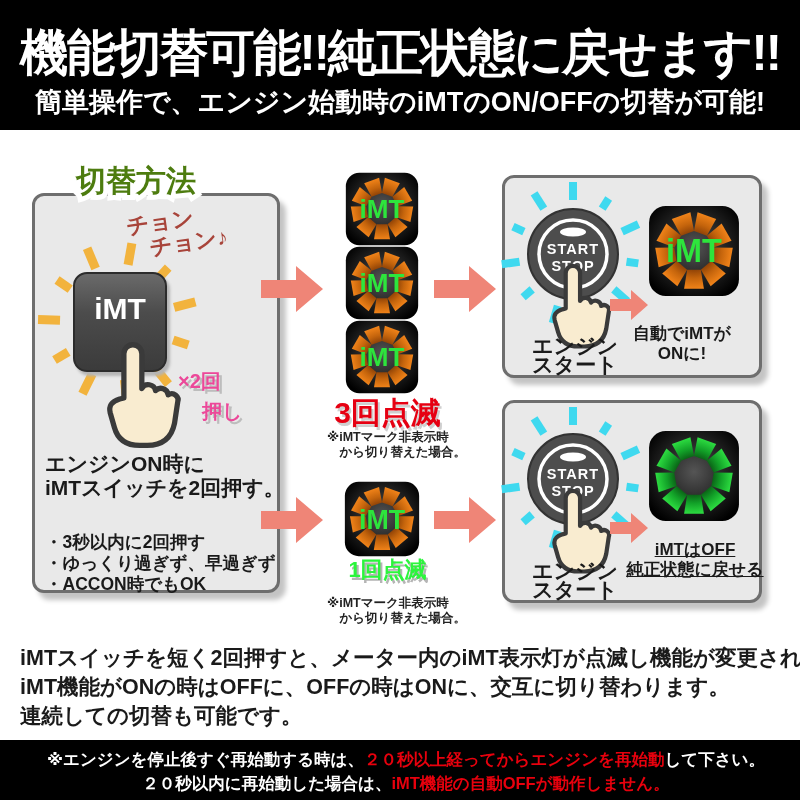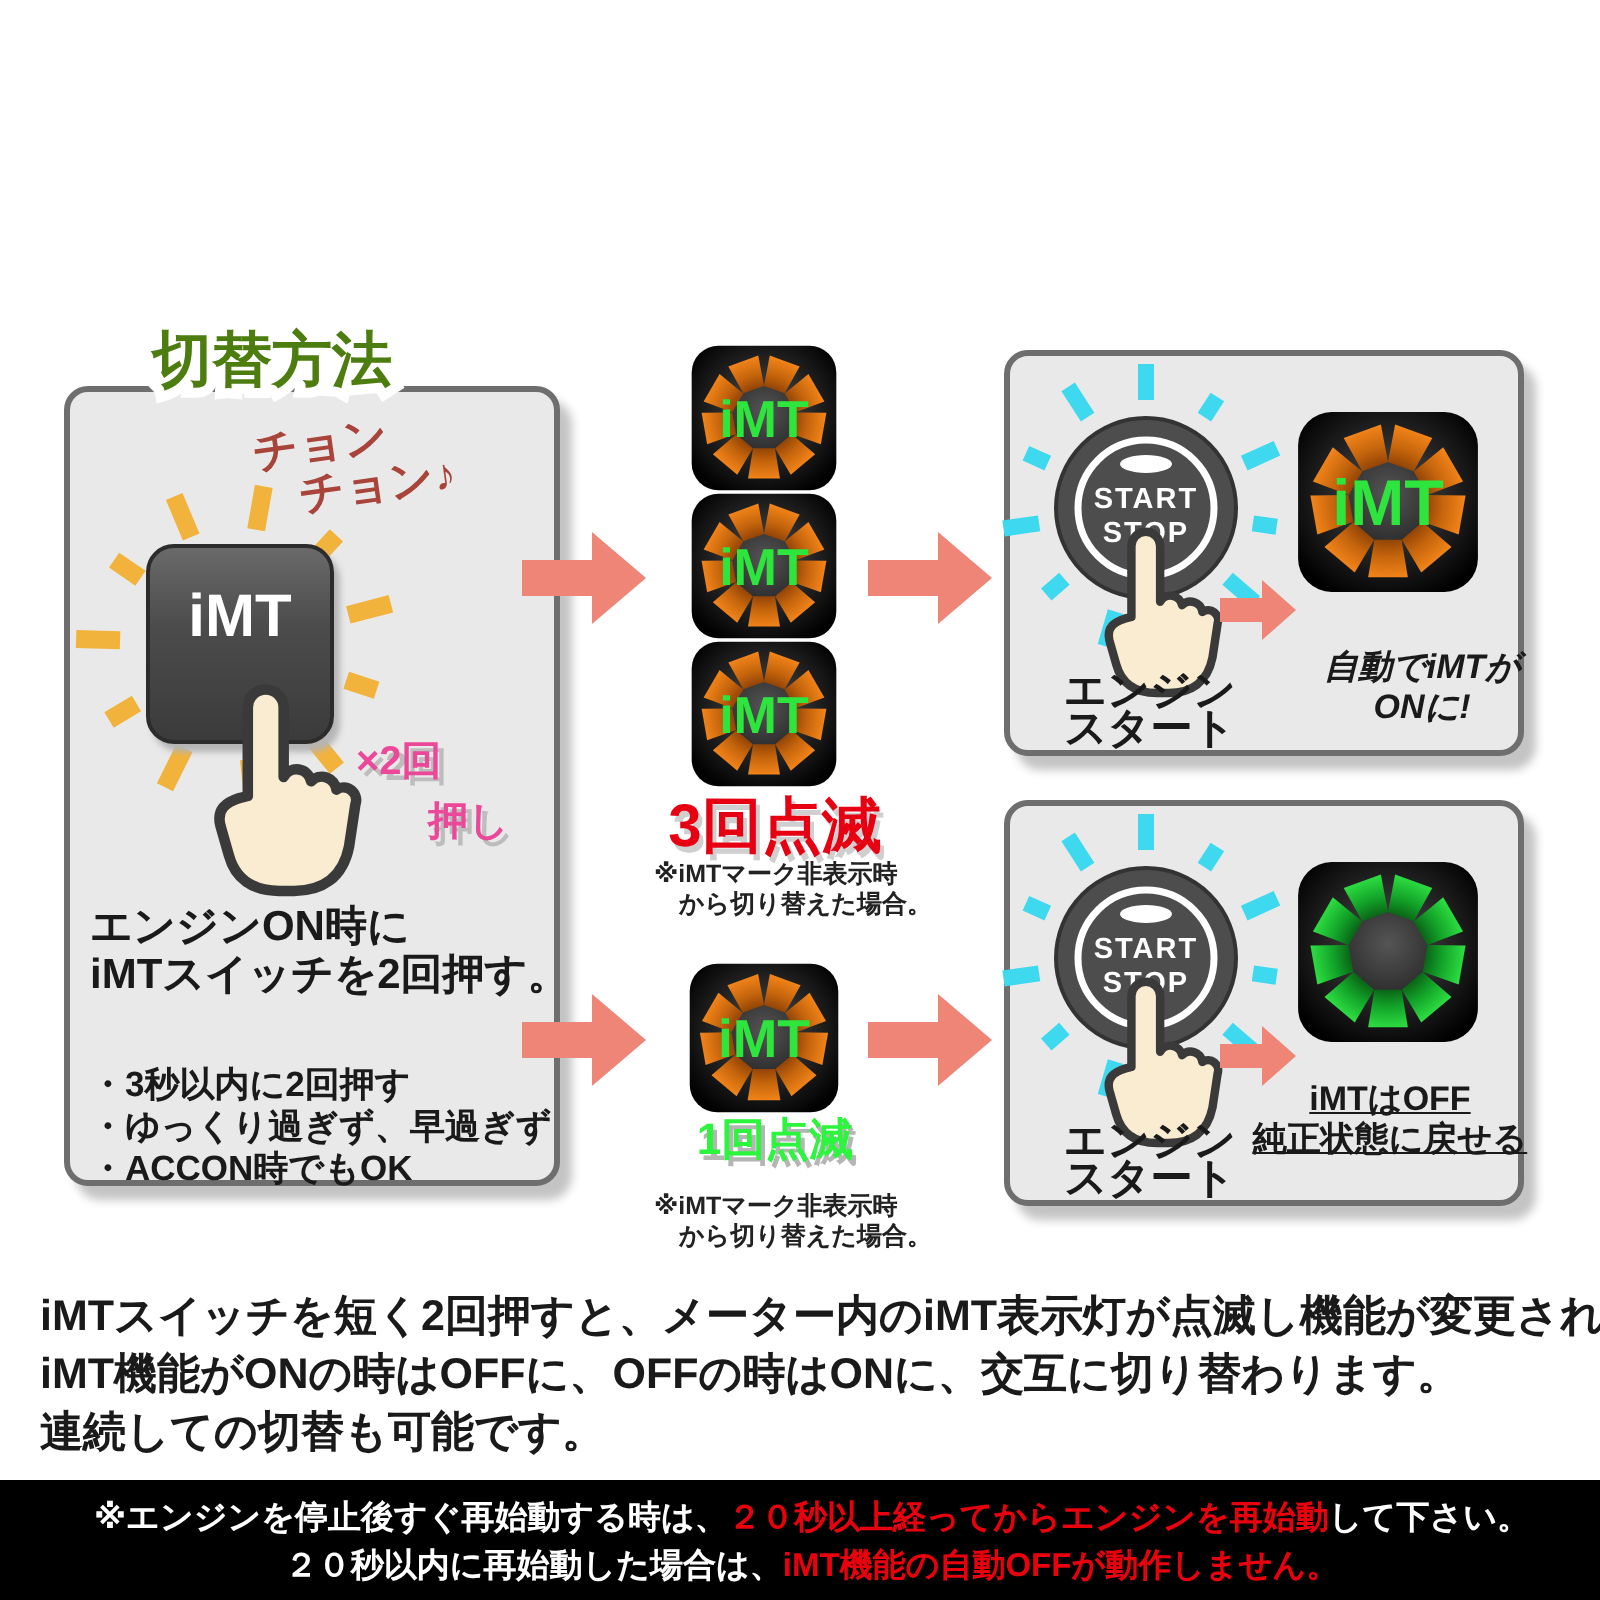--- a/index.html
+++ b/index.html
@@ -29,21 +29,21 @@
   #sfx{left:128px;top:208px;color:#a8443a;font-size:22px;font-weight:800;
        transform:rotate(-8deg);line-height:24px;white-space:nowrap;}
   #sfx .l2{margin-left:20px;}
   #imtbtn{left:73px;top:272px;width:90px;height:96px;border-radius:14px;
           background:linear-gradient(180deg,#6a6a6a 0%,#4c4c4c 40%,#3b3b3b 100%);
           border:2px solid #2c2c2c;box-shadow:3px 4px 3px #b5b5b5;}
   #imtbtn span{display:block;text-align:center;margin-top:18px;color:#fff;
                font-size:30px;font-weight:900;letter-spacing:0;}
   #press{left:178px;top:366px;font-size:20px;font-weight:900;color:#ec4899;line-height:30px;
          text-shadow:3px 3px 0 #bdbdbd;white-space:nowrap;}
-  #press .l2{margin-left:36px;}
+  #press .l2{margin-left:24px;}
   #lead{left:45px;top:452px;font-size:21px;font-weight:900;color:#1a1a1a;line-height:24px;white-space:nowrap;}
   #bullets{left:45px;top:508px;font-size:17.5px;font-weight:800;color:#1a1a1a;line-height:21px;white-space:nowrap;margin-top:24px;}
 
   
   .imt-icon{display:block;}
   .imt-icon text{font-family:"Liberation Sans","DejaVu Sans",sans-serif;font-size:31px;
                  font-weight:900;fill:#2de53c;text-anchor:middle;}
   #mi1{left:345px;top:172px;} #mi2{left:345px;top:246px;} #mi3{left:345px;top:320px;}
   #mi1 svg,#mi2 svg,#mi3 svg{width:74px;height:74px;}
   #cap-on{left:315px;top:393px;width:145px;text-align:center;font-size:30px;font-weight:900;
@@ -63,21 +63,21 @@
   
   .startsvg{width:160px;height:160px;}
   #ss1{left:493px;top:176px;} #ss2{left:493px;top:401px;}
   .startsvg .stxt{font-family:"Liberation Sans","DejaVu Sans",sans-serif;font-size:14.5px;
                   font-weight:800;fill:#fff;text-anchor:middle;letter-spacing:1px;}
   .startcap{width:140px;text-align:center;font-size:21px;font-weight:900;color:#1a1a1a;line-height:19px;white-space:nowrap;}
   #cap-s1{left:505px;top:336px;} #cap-s2{left:505px;top:561px;}
   #icon-on{left:648px;top:205px;} #icon-on svg{width:92px;height:92px;}
   #icon-off{left:648px;top:430px;} #icon-off svg{width:92px;height:92px;}
   .rescap{text-align:center;font-size:17px;font-weight:900;color:#1a1a1a;line-height:20px;white-space:nowrap;}
-  #res1{left:653px;top:324px;width:116px;font-style:italic;}
+  #res1{left:624px;top:324px;width:116px;}
   #res2{left:626px;top:540px;width:138px;text-decoration:underline;}
 
   
   #desc{left:20px;top:644px;width:770px;font-size:21.5px;font-weight:900;color:#1a1a1a;
         line-height:29px;white-space:nowrap;}
   #ftr{left:0;top:740px;width:800px;height:60px;background:#000;color:#fff;
        font-size:16.5px;font-weight:800;text-align:center;line-height:24px;padding-top:7px;
        box-sizing:border-box;white-space:nowrap;padding-left:12px;}
   #ftr .em{color:#e8000d;}
 
@@ -106,20 +106,24 @@
     <radialGradient id="iconBg" gradientUnits="userSpaceOnUse" cx="44" cy="40" r="54">
       <stop offset="0" stop-color="#555"></stop>
         <stop offset="0.55" stop-color="#242424"></stop>
       <stop offset="1" stop-color="#000"></stop>
     </radialGradient>
   </defs>
 </svg>
 
 <div id="canvas">
 
+  <div class="abs" id="hdr">
+    <div class="abs" id="hdr-title">機能切替可能!!純正状態に戻せます!!</div>
+    <div class="abs" id="hdr-sub">簡単操作で、エンジン始動時のiMTのON/OFFの切替が可能!</div>
+  </div>
 
   <div class="abs panel" id="mbox"></div>
   <div class="abs" id="mtitle">
     <span class="stroke">切替方法</span>
     <span class="fill">切替方法</span>
   </div>
   <div class="abs" id="sfx">
     <div>チョン</div>
     <div class="l2">チョン♪</div>
   </div>

